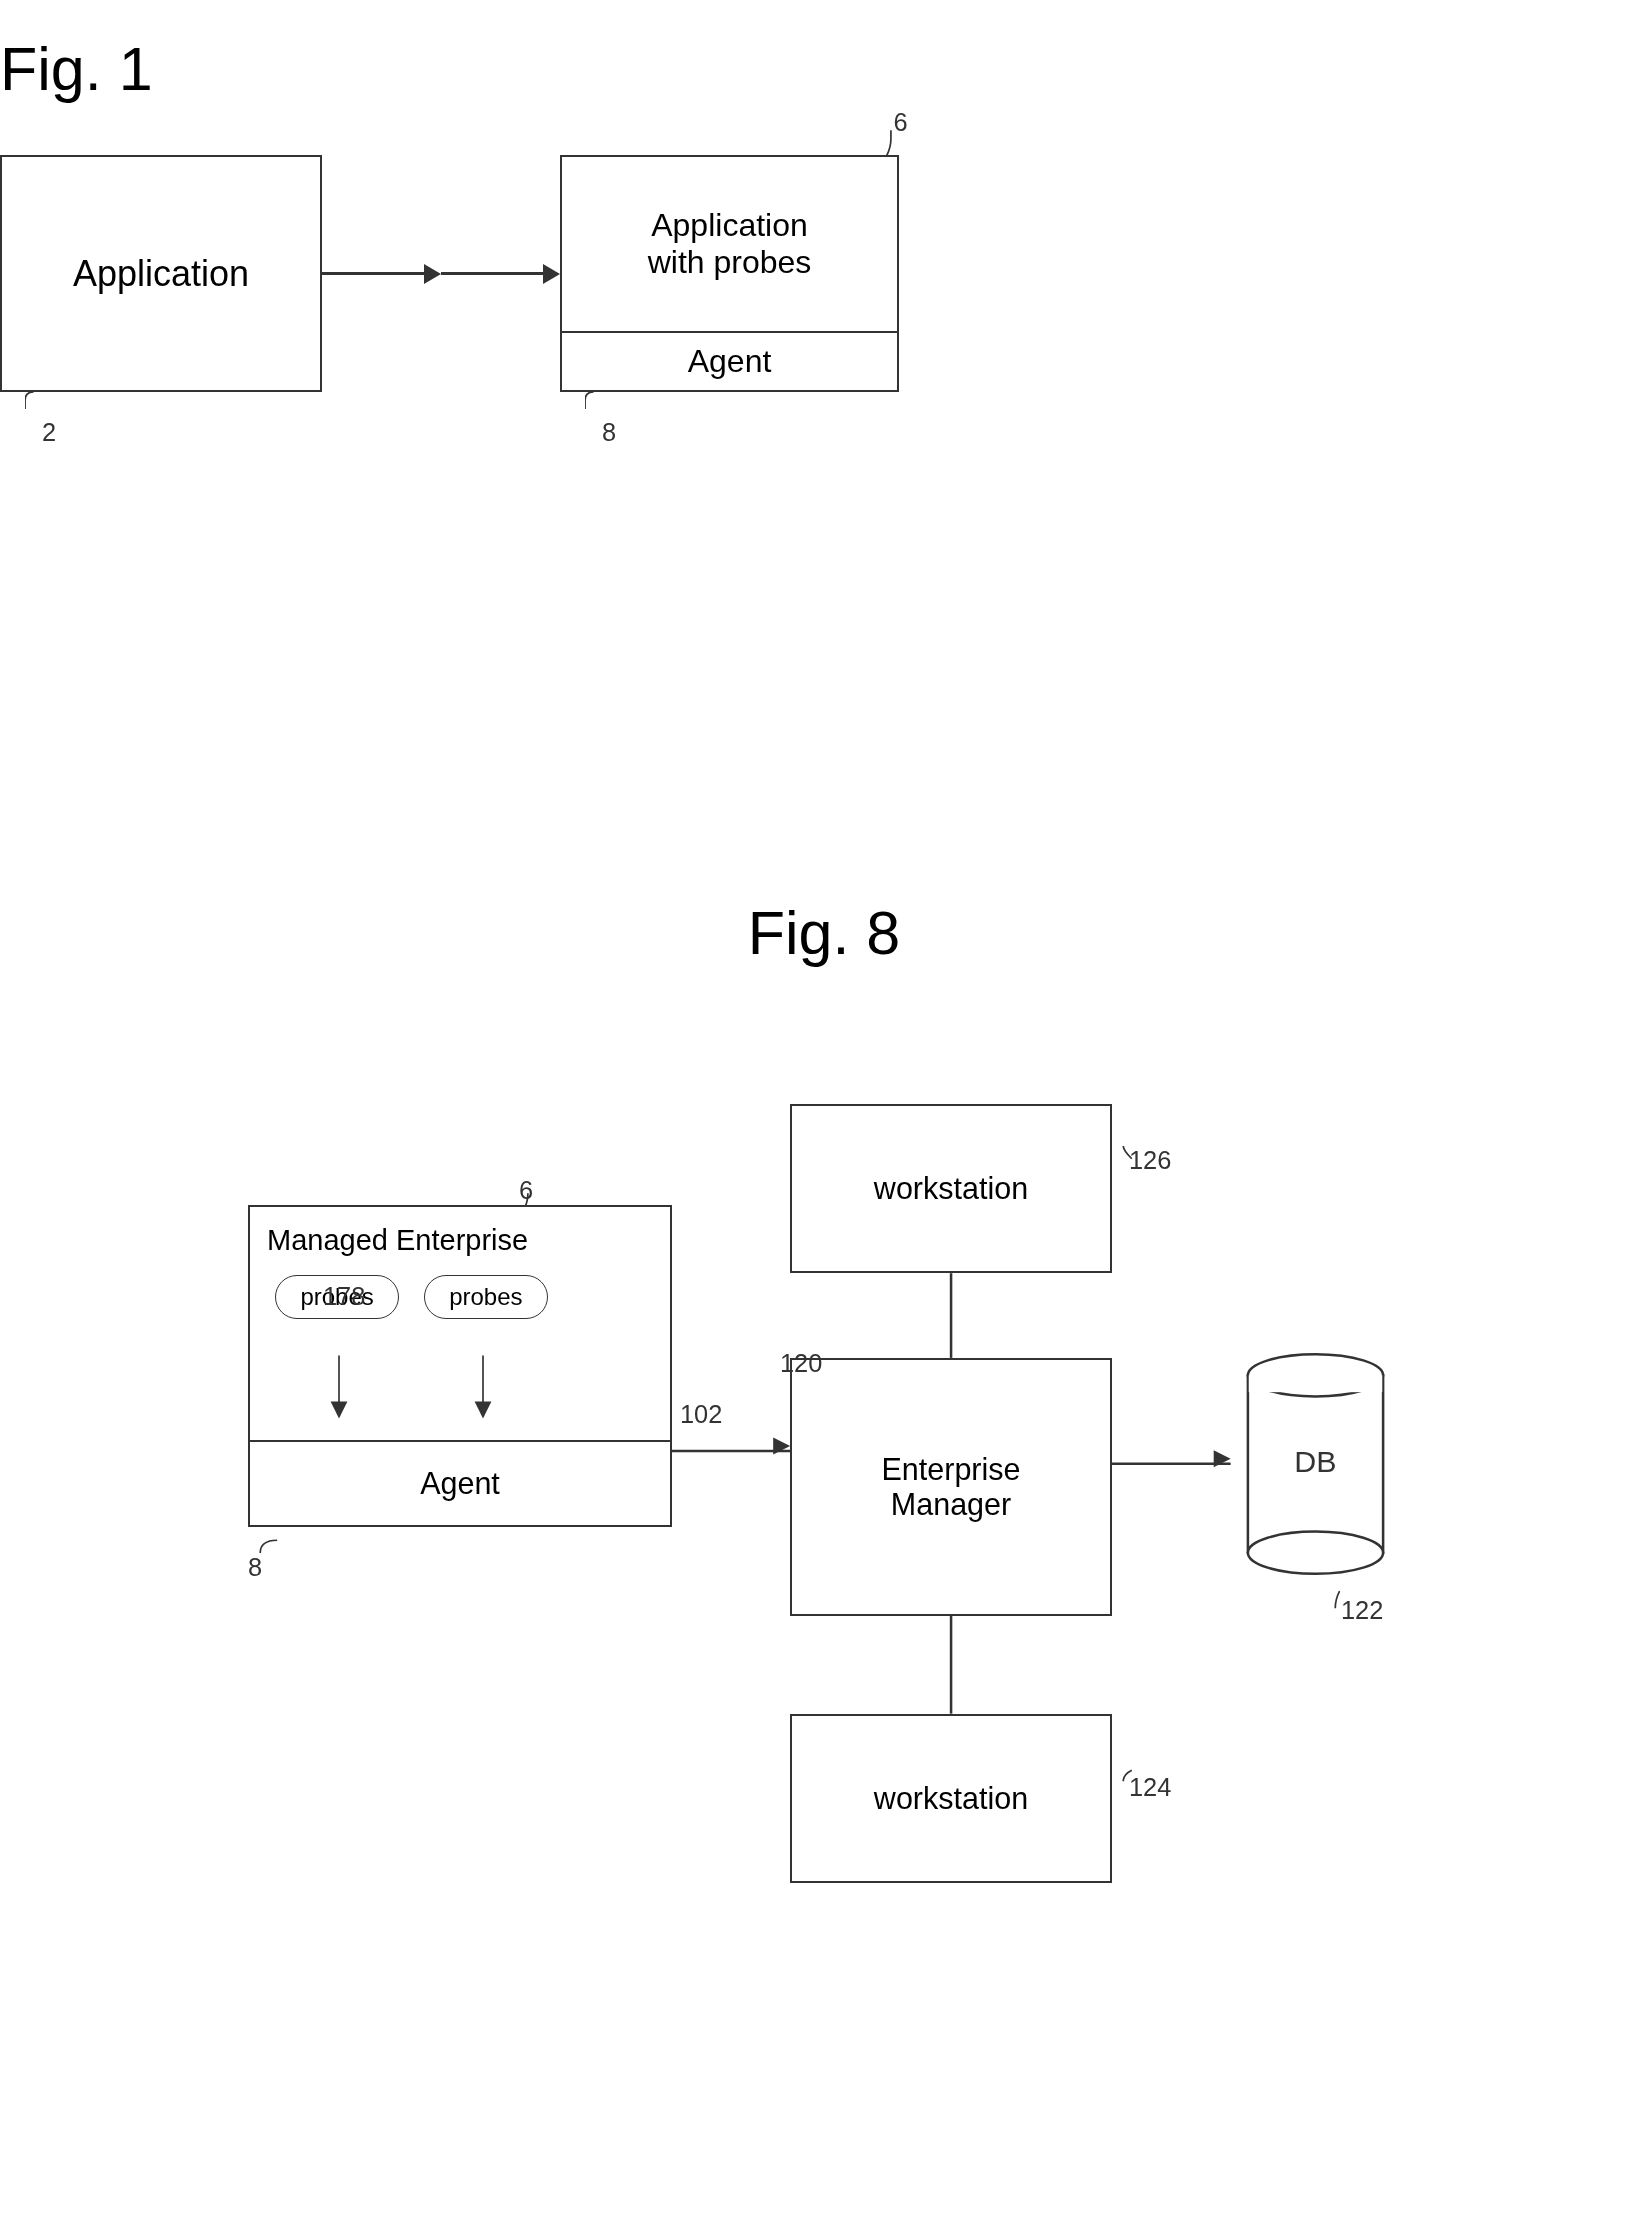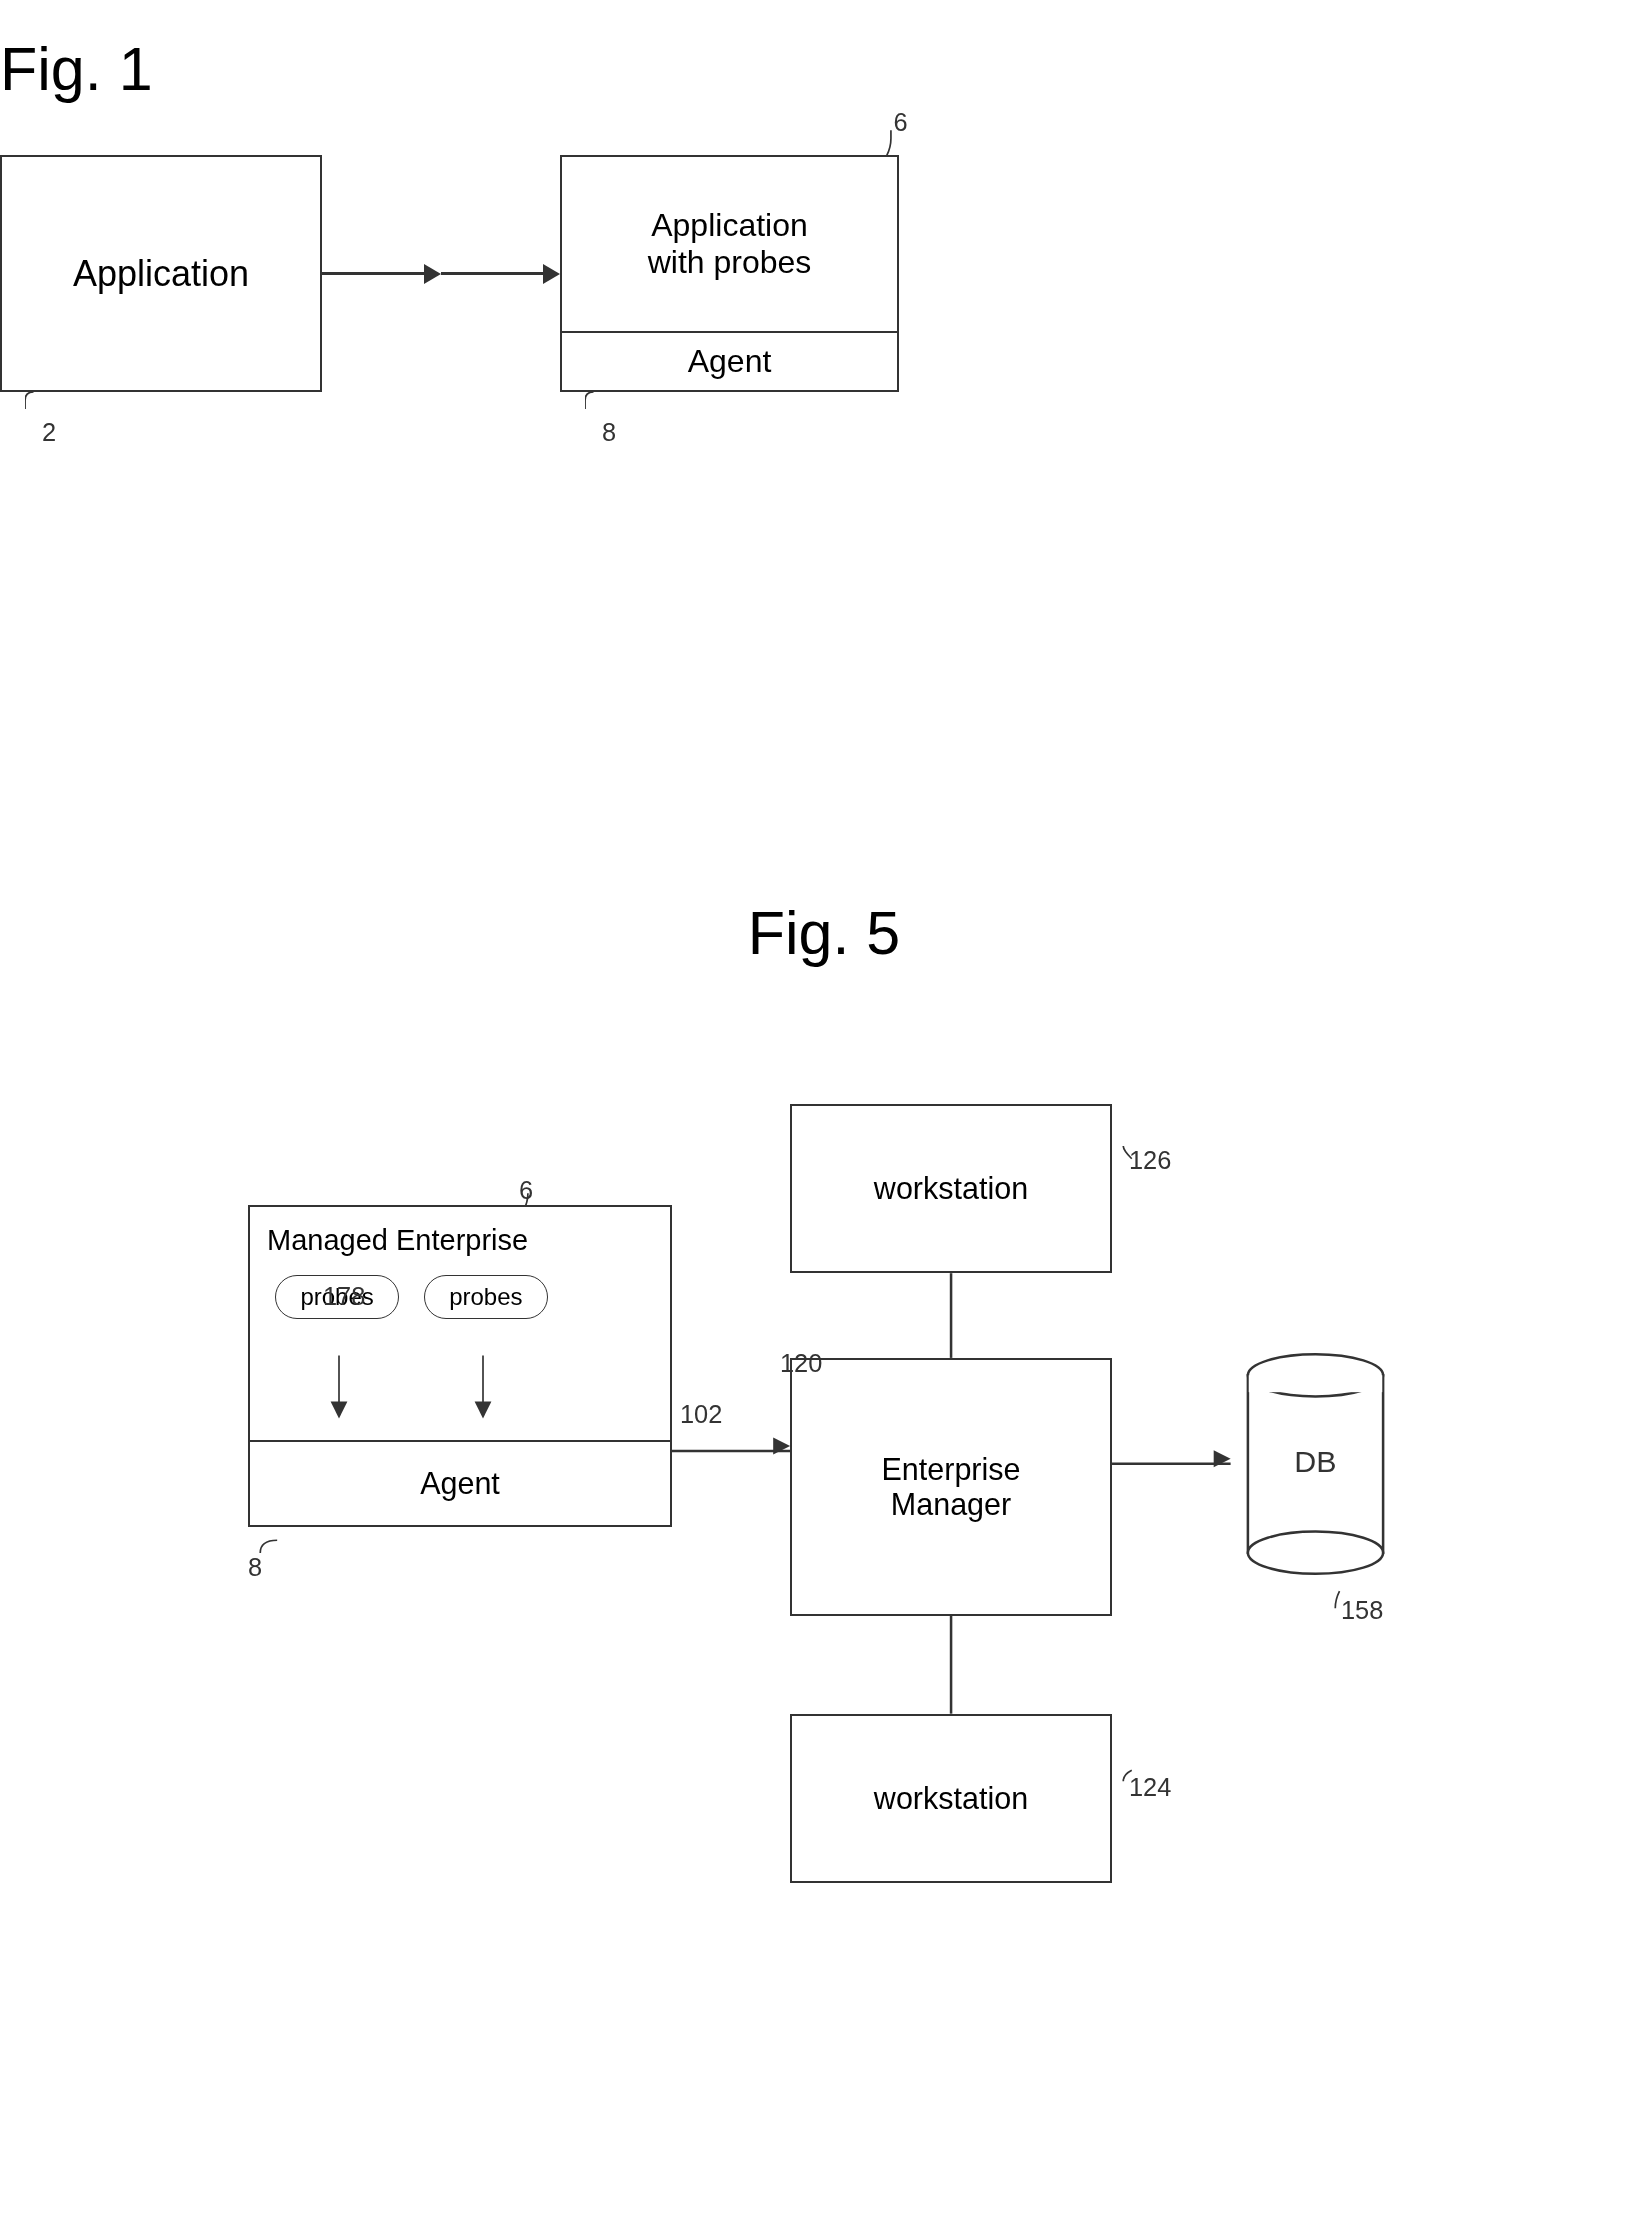--- a/index.html
+++ b/index.html
@@ -306,21 +306,21 @@
         <svg style="position:absolute;bottom:-25.4px;left:25.4px;" width="34" height="25.4" viewBox="0 0 40 30">
           <path d="M10,0 Q0,0 0,10 L0,20" stroke="#333" stroke-width="2" fill="none"></path>
         </svg>
         <span class="ref-number" style="bottom:-55px;left:42px;">8</span>
       </div>
 
     </div>
   </div>
 
   <div class="fig2-container">
-    <h1 class="fig-title">Fig. 5</h1>
+    <h1 class="fig-title">Fig. 8</h1>
 
     <div class="fig2-diagram">
 
       <svg class="connections-svg" viewBox="0 0 1400 1380" width="1186" height="1169">
 
         <line x1="520" y1="490" x2="660" y2="490" stroke="#333" stroke-width="3"></line>
 
         <line x1="850" y1="280" x2="850" y2="380" stroke="#333" stroke-width="3"></line>
 
         <line x1="850" y1="630" x2="850" y2="800" stroke="#333" stroke-width="3"></line>
@@ -403,21 +403,21 @@
           <rect x="20" y="40" width="160" height="210" fill="white" stroke="#333" stroke-width="3"></rect>
 
           <ellipse cx="100" cy="40" rx="80" ry="25" fill="white" stroke="#333" stroke-width="3"></ellipse>
 
           <ellipse cx="100" cy="250" rx="80" ry="25" fill="white" stroke="#333" stroke-width="3"></ellipse>
 
           <rect x="21" y="40" width="158" height="20" fill="white"></rect>
           <text x="100" y="155" text-anchor="middle" font-size="36" font-family="Arial" fill="#333">DB</text>
         </svg>
         
-        <span class="ref-number" style="position:absolute;bottom:-38px;left:110px;">158</span>
+        <span class="ref-number" style="position:absolute;bottom:-38px;left:110px;">122</span>
         <svg style="position:absolute;bottom:-25.4px;left:100px;" width="17" height="25.4" viewBox="0 0 20 30">
           <path d="M10,5 Q5,15 5,25" stroke="#333" stroke-width="2" fill="none"></path>
         </svg>
       </div>
 
     </div>
   </div>
 
 </div>
 

